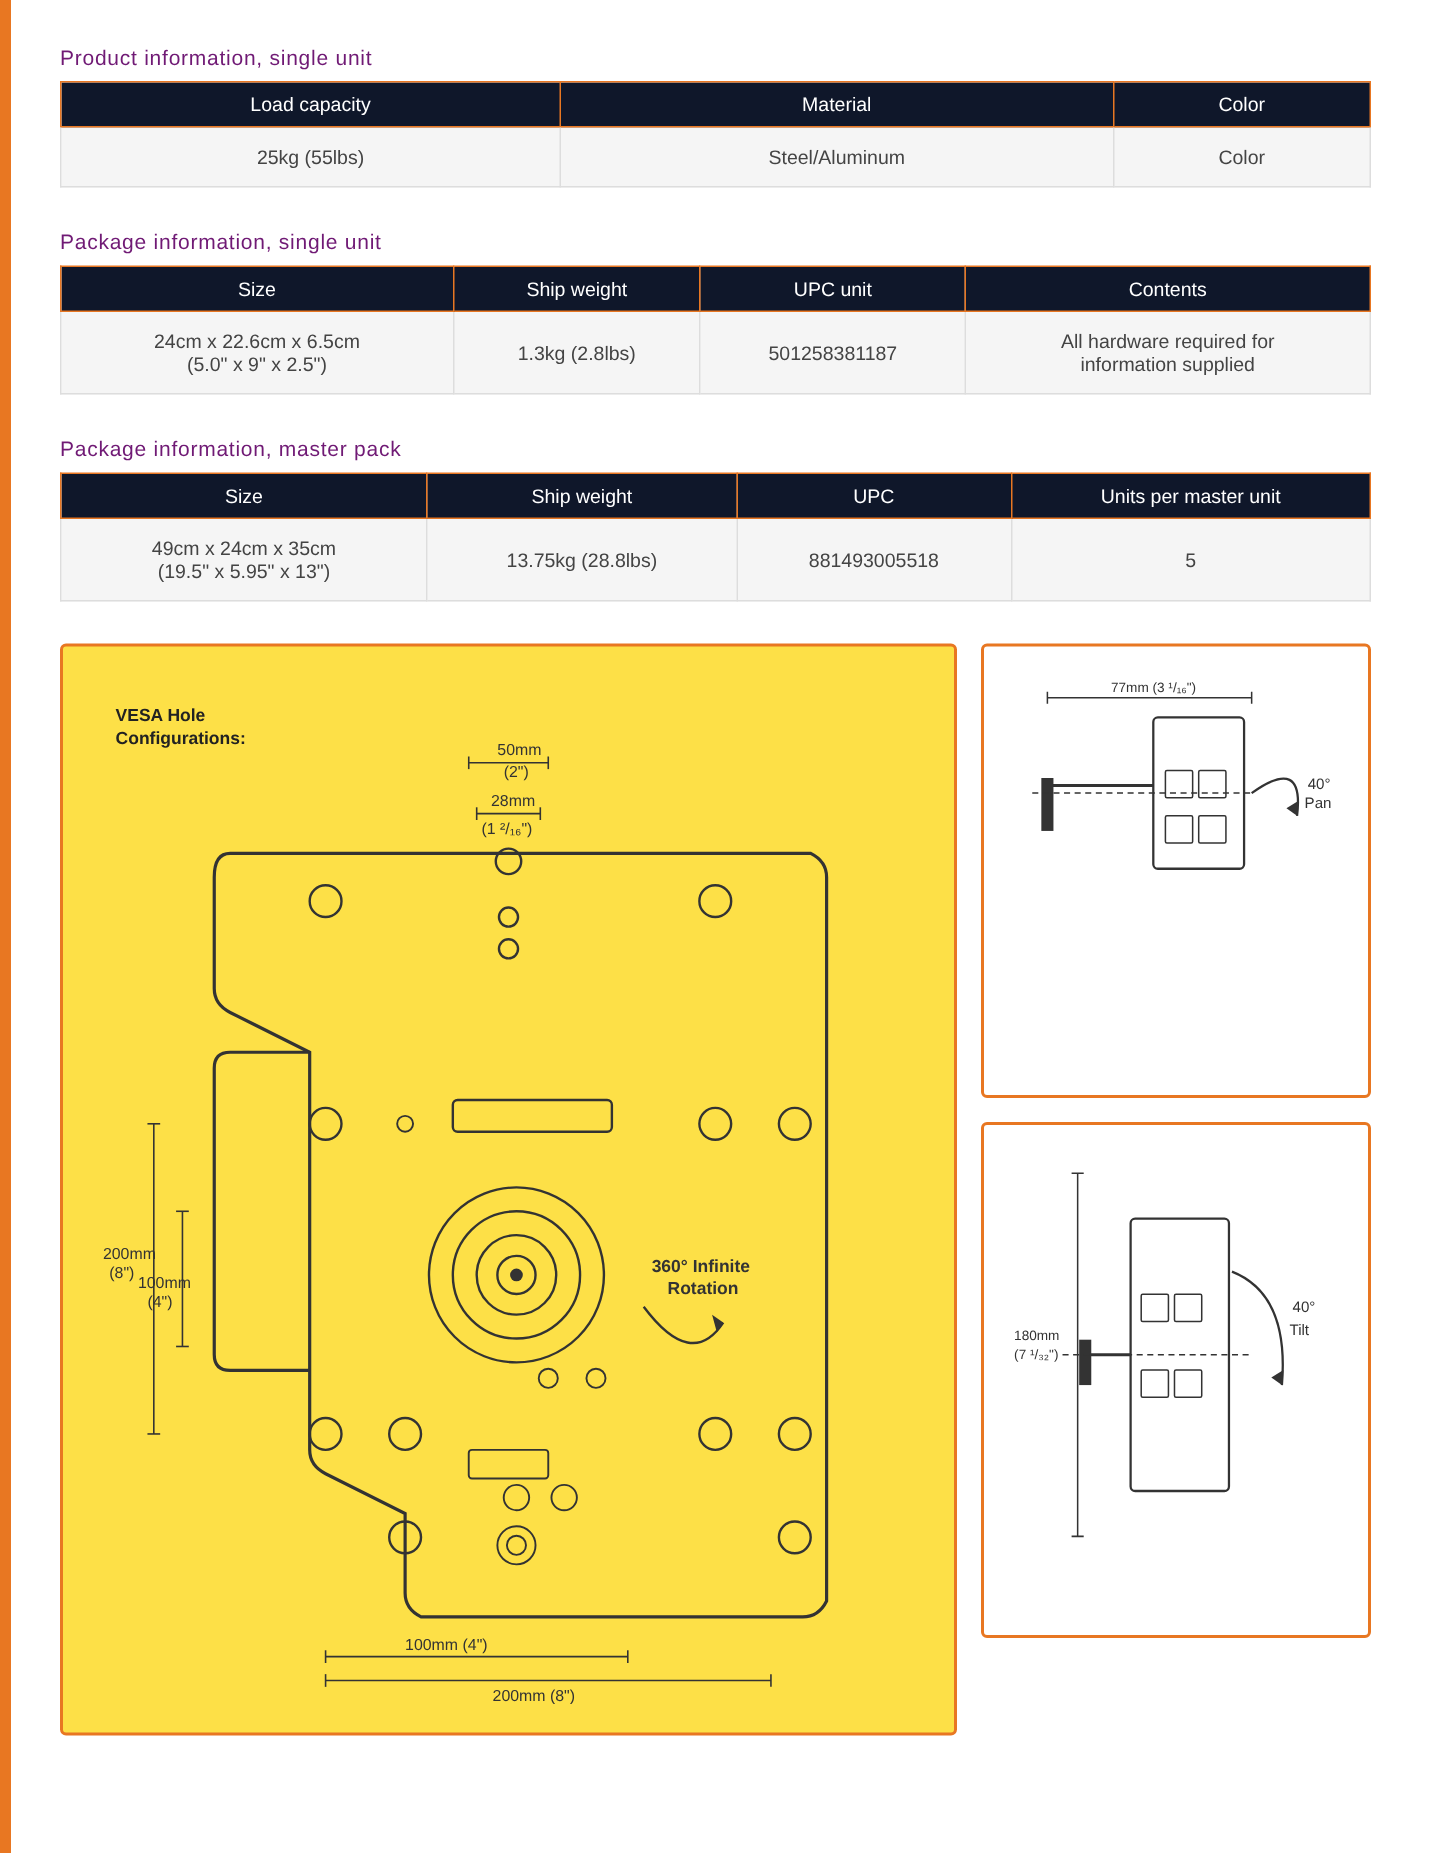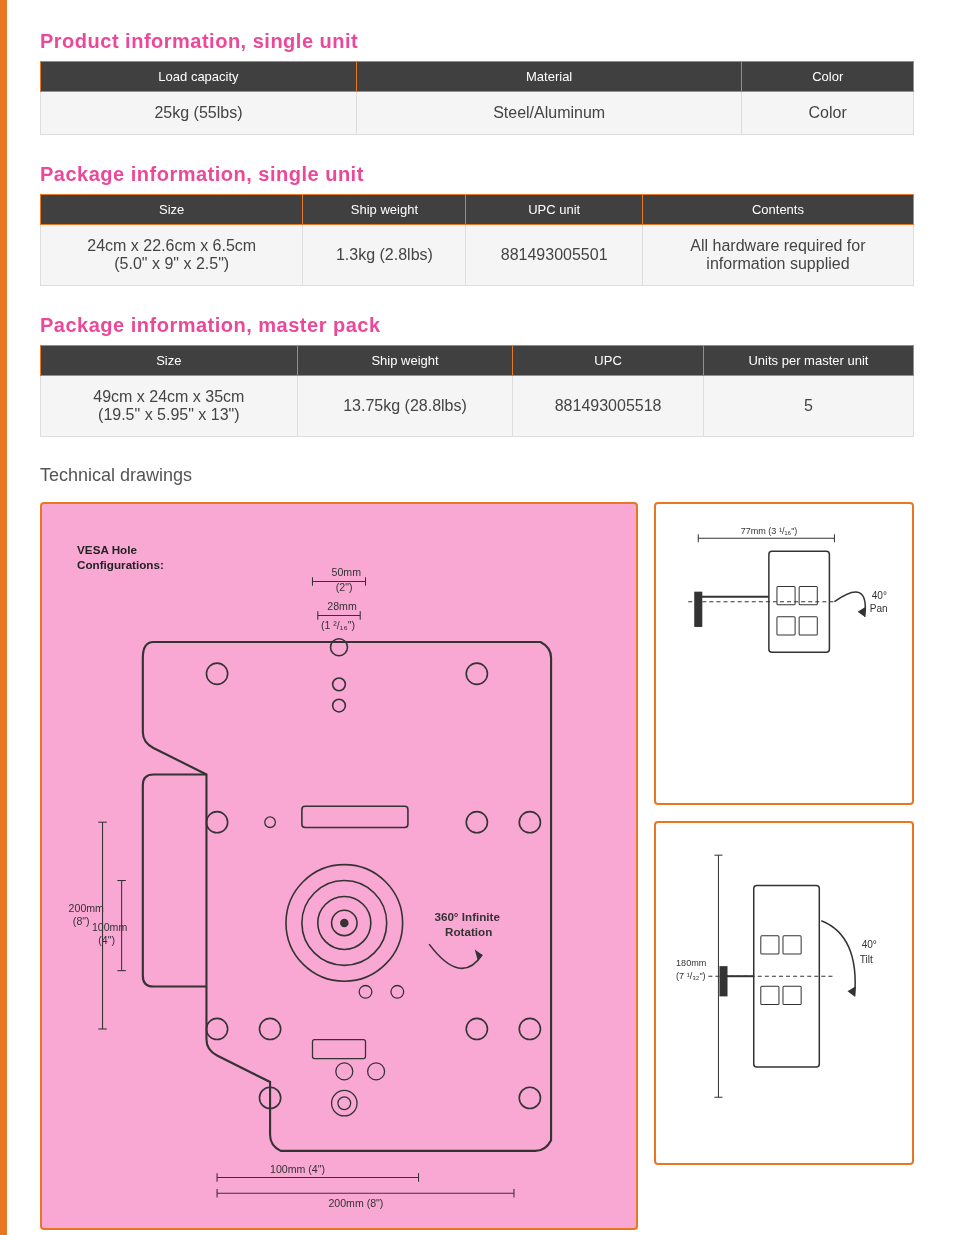--- a/index.html
+++ b/index.html
@@ -6,47 +6,47 @@
     body {
       background: #fff;
       font-family: Arial, sans-serif;
       font-size: 13px;
       color: #333;
       width: 954px;
       min-height: 1235px;
       padding: 30px 40px;
     }
     .section-title {
-      font-size: 20px;
-      font-weight: 700;
-      color: #ec4899;
+      font-size: 14px;
+      font-weight: 400;
+      color: #701a75;
       margin-bottom: 8px;
       letter-spacing: 0.5px;
     }
     table {
       width: 100%;
       border-collapse: collapse;
       margin-bottom: 28px;
     }
     thead tr th {
-      background-color: #404040;
+      background-color: #0f172a;
       color: #fff;
       padding: 7px 10px;
       text-align: center;
       font-weight: normal;
       font-size: 13px;
       border: 1px solid #e87722;
     }
     tbody tr td {
       background-color: #f5f5f5;
       color: #444;
       padding: 12px 10px;
       text-align: center;
       border: 1px solid #ddd;
-      font-size: 16px;
+      font-size: 13px;
     }
     .drawings-section {
       margin-top: 10px;
     }
     .drawings-title {
       font-size: 18px;
       font-weight: 300;
       color: #555;
       margin-bottom: 16px;
     }
@@ -55,21 +55,21 @@
       gap: 16px;
       align-items: flex-start;
     }
     .main-drawing {
       border: 2px solid #e87722;
       border-radius: 4px;
       padding: 16px;
       flex: 1;
       min-height: 660px;
       position: relative;
-      background: #f9a8d4;
+      background: #fde047;
     }
     .side-drawings {
       display: flex;
       flex-direction: column;
       gap: 16px;
       width: 260px;
     }
     .side-drawing {
       border: 2px solid #e87722;
       border-radius: 4px;
@@ -113,21 +113,21 @@
       <th>Ship weight</th>
       <th>UPC unit</th>
       <th>Contents</th>
     </tr>
   </thead>
   <tbody>
     <tr>
       <td style="white-space:pre-line">24cm x 22.6cm x 6.5cm
 (5.0" x 9" x 2.5")</td>
       <td>1.3kg (2.8lbs)</td>
-      <td>881493005501</td>
+      <td>501258381187</td>
       <td style="white-space:pre-line">All hardware required for
 information supplied</td>
     </tr>
   </tbody>
 </table>
 
 <h2 class="section-title">Package information, master pack</h2>
 <table>
   <thead>
     <tr>
@@ -142,21 +142,20 @@
       <td style="white-space:pre-line">49cm x 24cm x 35cm
 (19.5" x 5.95" x 13")</td>
       <td>13.75kg (28.8lbs)</td>
       <td>881493005518</td>
       <td>5</td>
     </tr>
   </tbody>
 </table>
 
 <div class="drawings-section">
-  <h2 class="drawings-title">Technical drawings</h2>
 
   <div class="drawings-layout">
 
     <div class="main-drawing">
       <svg width="100%" viewBox="0 0 530 650">
 
         <text x="18" y="32" font-size="11" font-weight="bold" fill="#222">VESA Hole</text>
         <text x="18" y="46" font-size="11" font-weight="bold" fill="#222">Configurations:</text>
 
         <line x1="240" y1="58" x2="290" y2="58" stroke="#333" stroke-width="1"></line>

